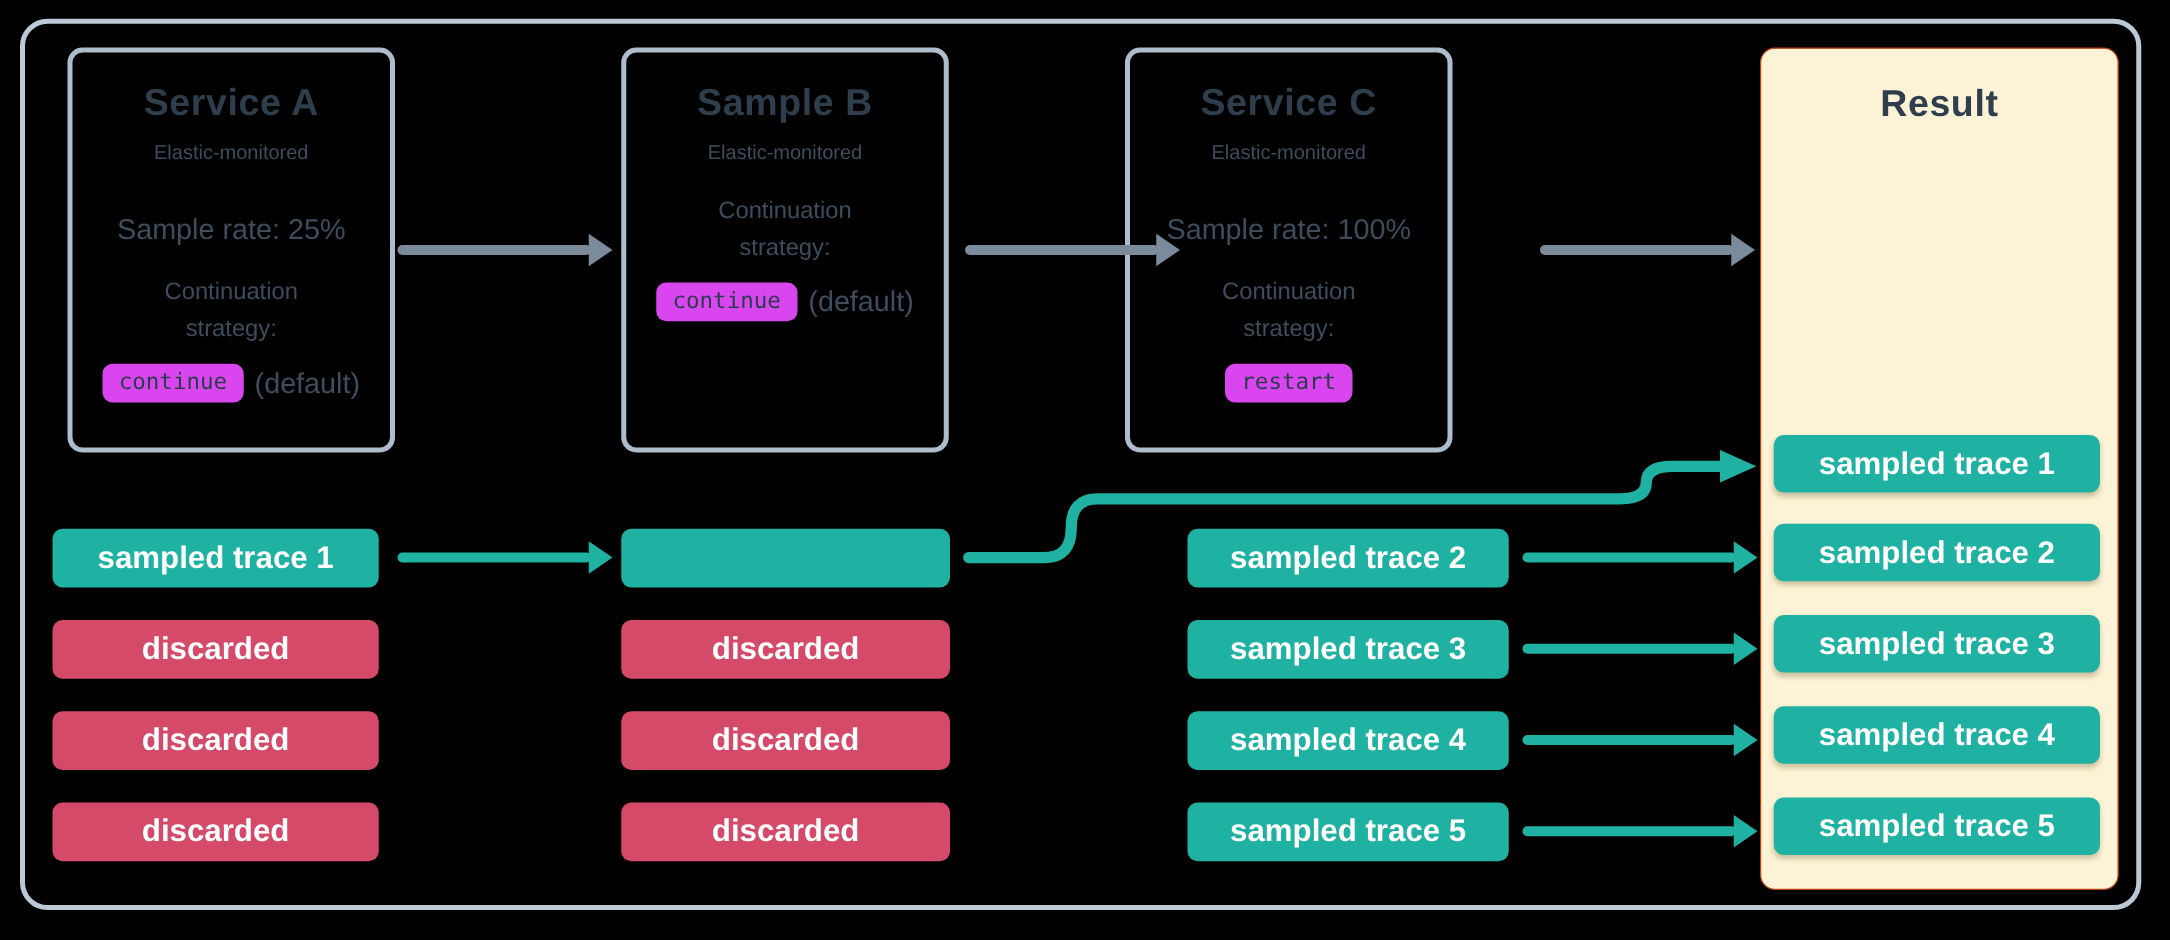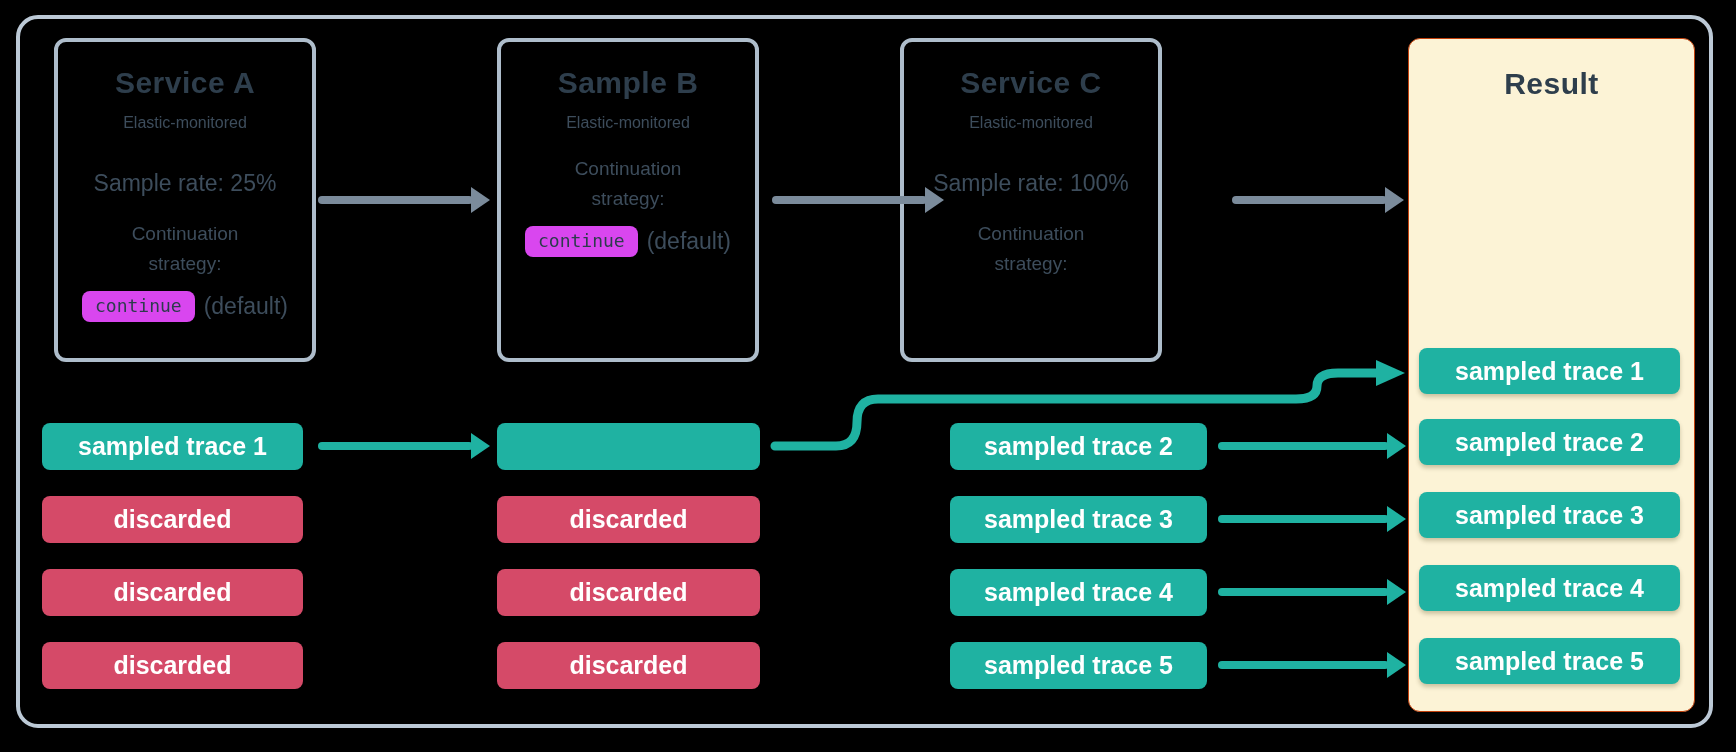--- a/index.html
+++ b/index.html
@@ -196,20 +196,23 @@
       <span class="code-chip">continue</span>
       <span class="default-note">(default)</span>
     </div>
   </div>
 
   <div class="service-box c">
     <div class="service-title">Service C</div>
     <div class="service-sub">Elastic-monitored</div>
     <div class="service-rate">Sample rate: 100%</div>
     <div class="service-cont">Continuation strategy:</div>
+    <div class="strategy-row">
+      <span class="code-chip">restart</span>
+    </div>
   </div>
 
   <div class="arrow gray" style="left:318px; top:187px; width:172px;">
     <div class="shaft" style="width:155px;"></div>
     <div class="head"></div>
   </div>
   <div class="arrow gray" style="left:772px; top:187px; width:172px;">
     <div class="shaft" style="width:155px;"></div>
     <div class="head"></div>
   </div>

